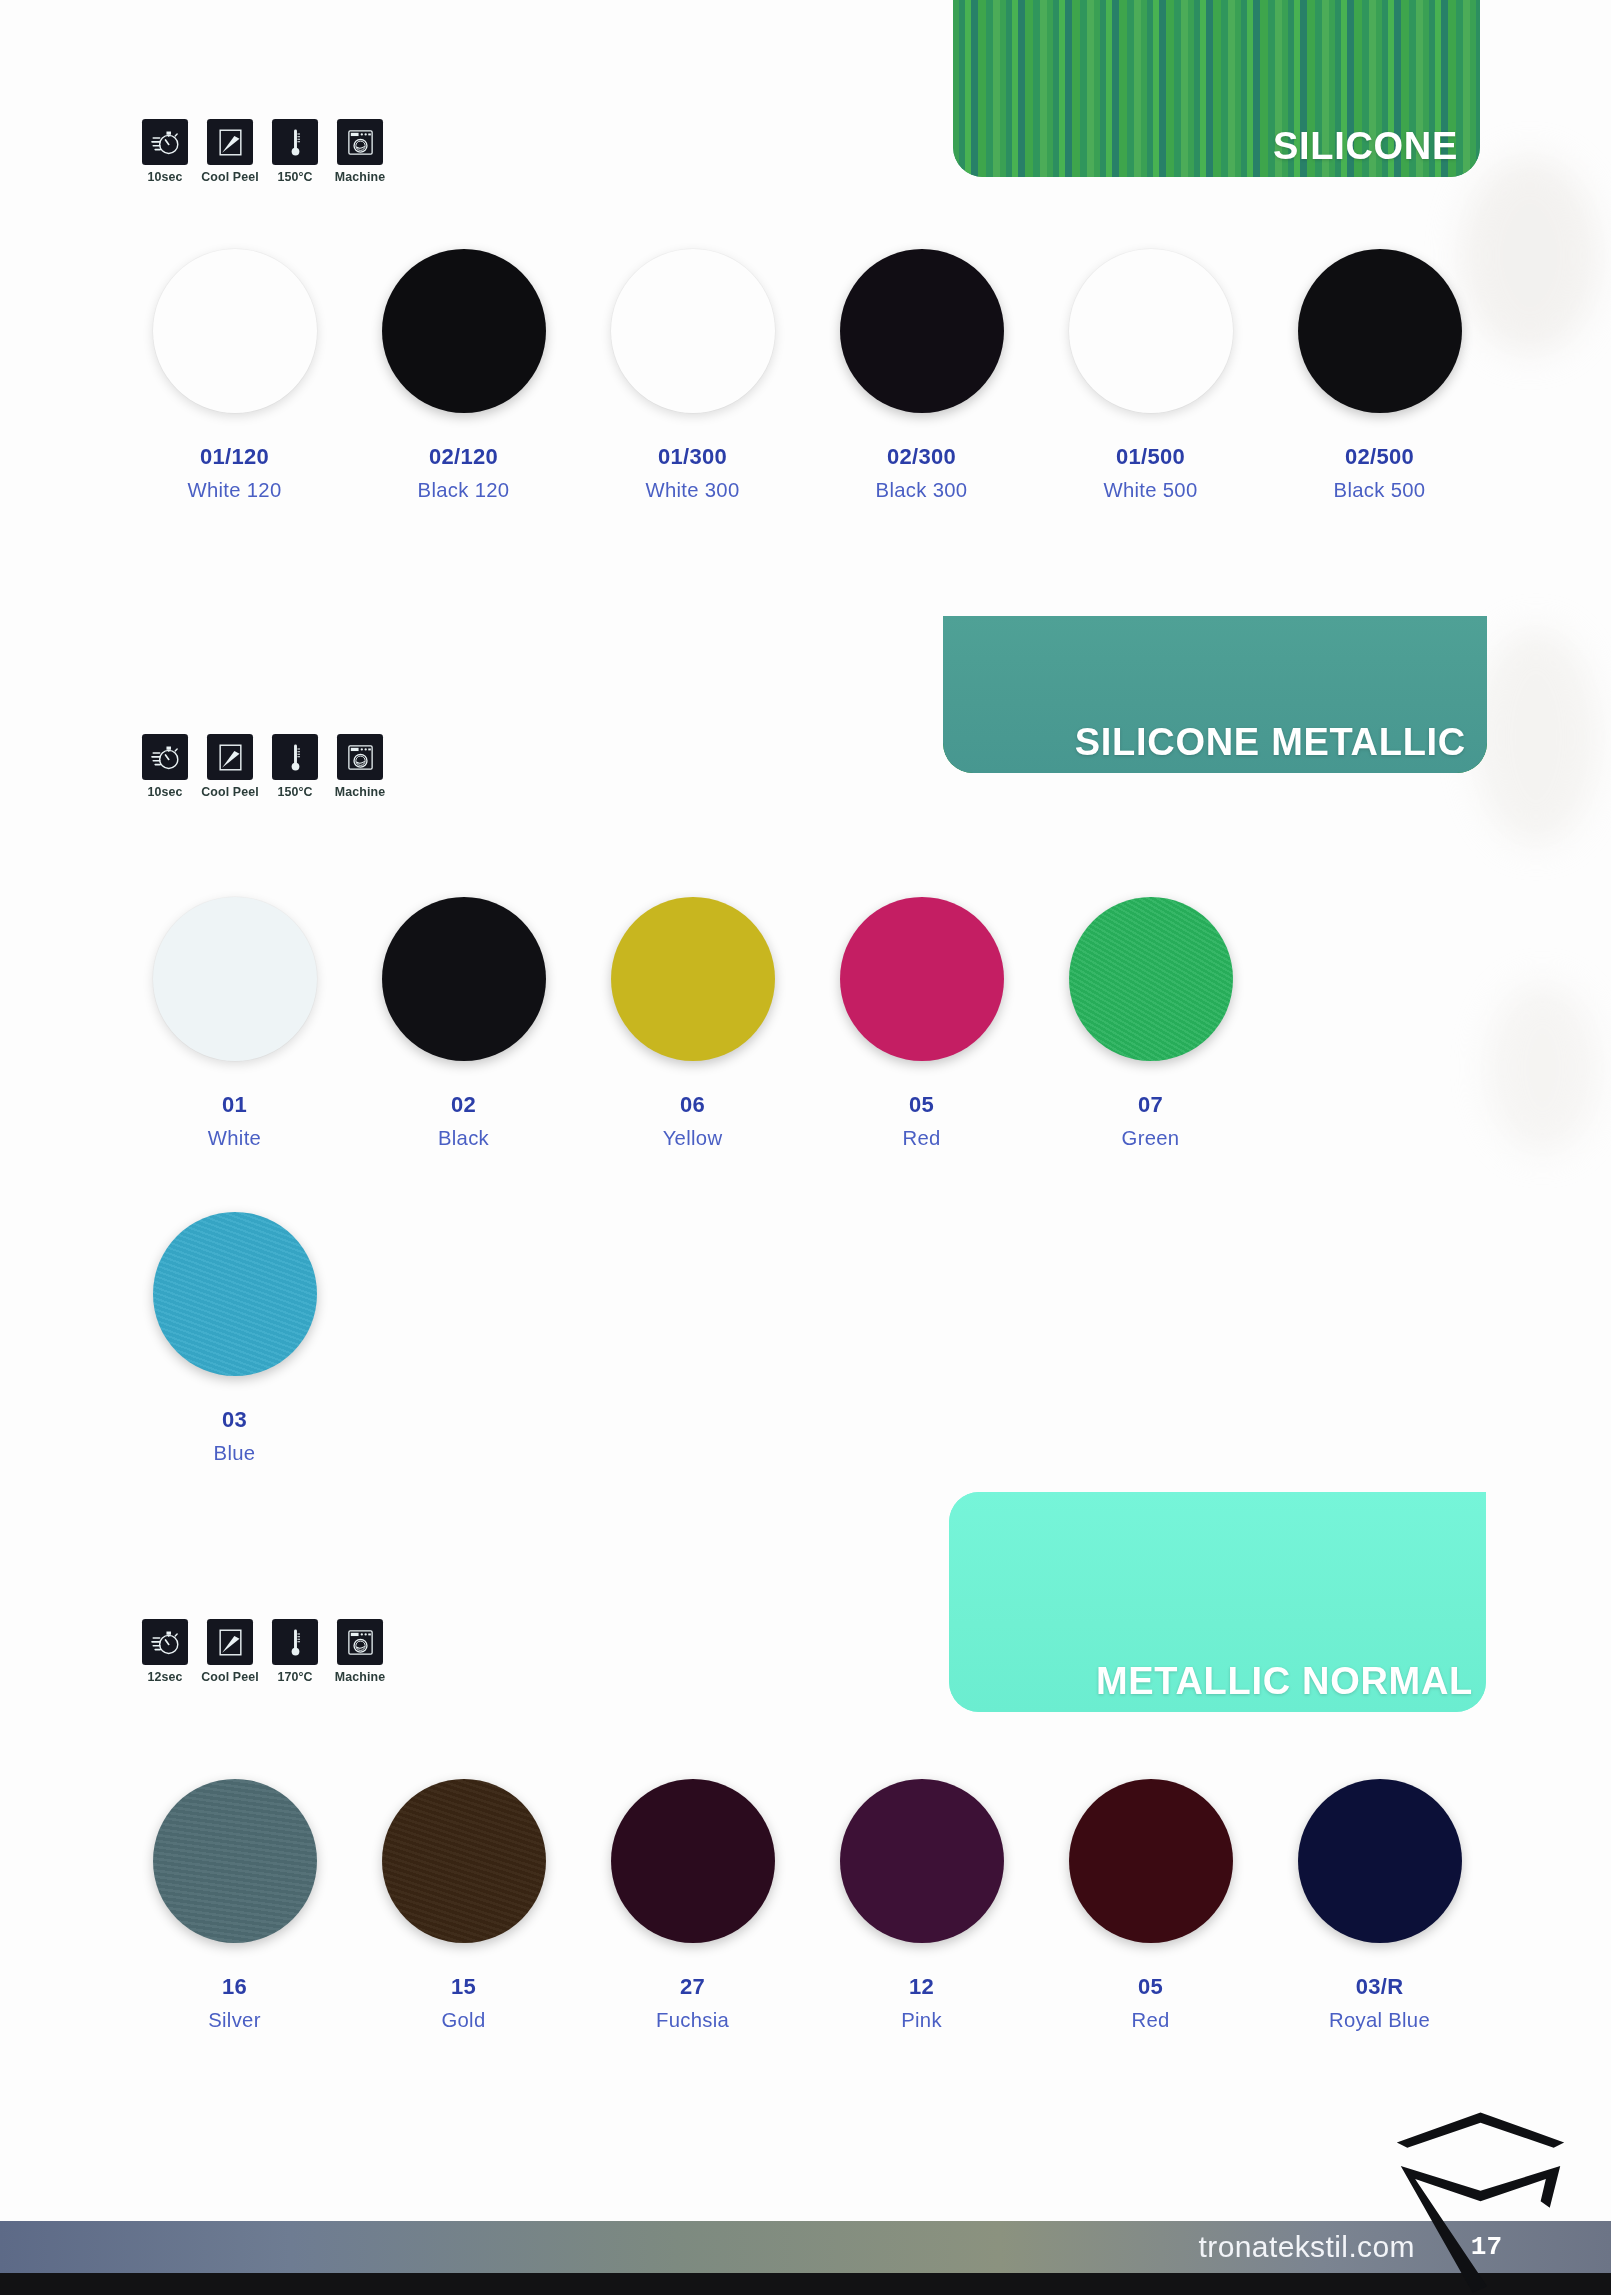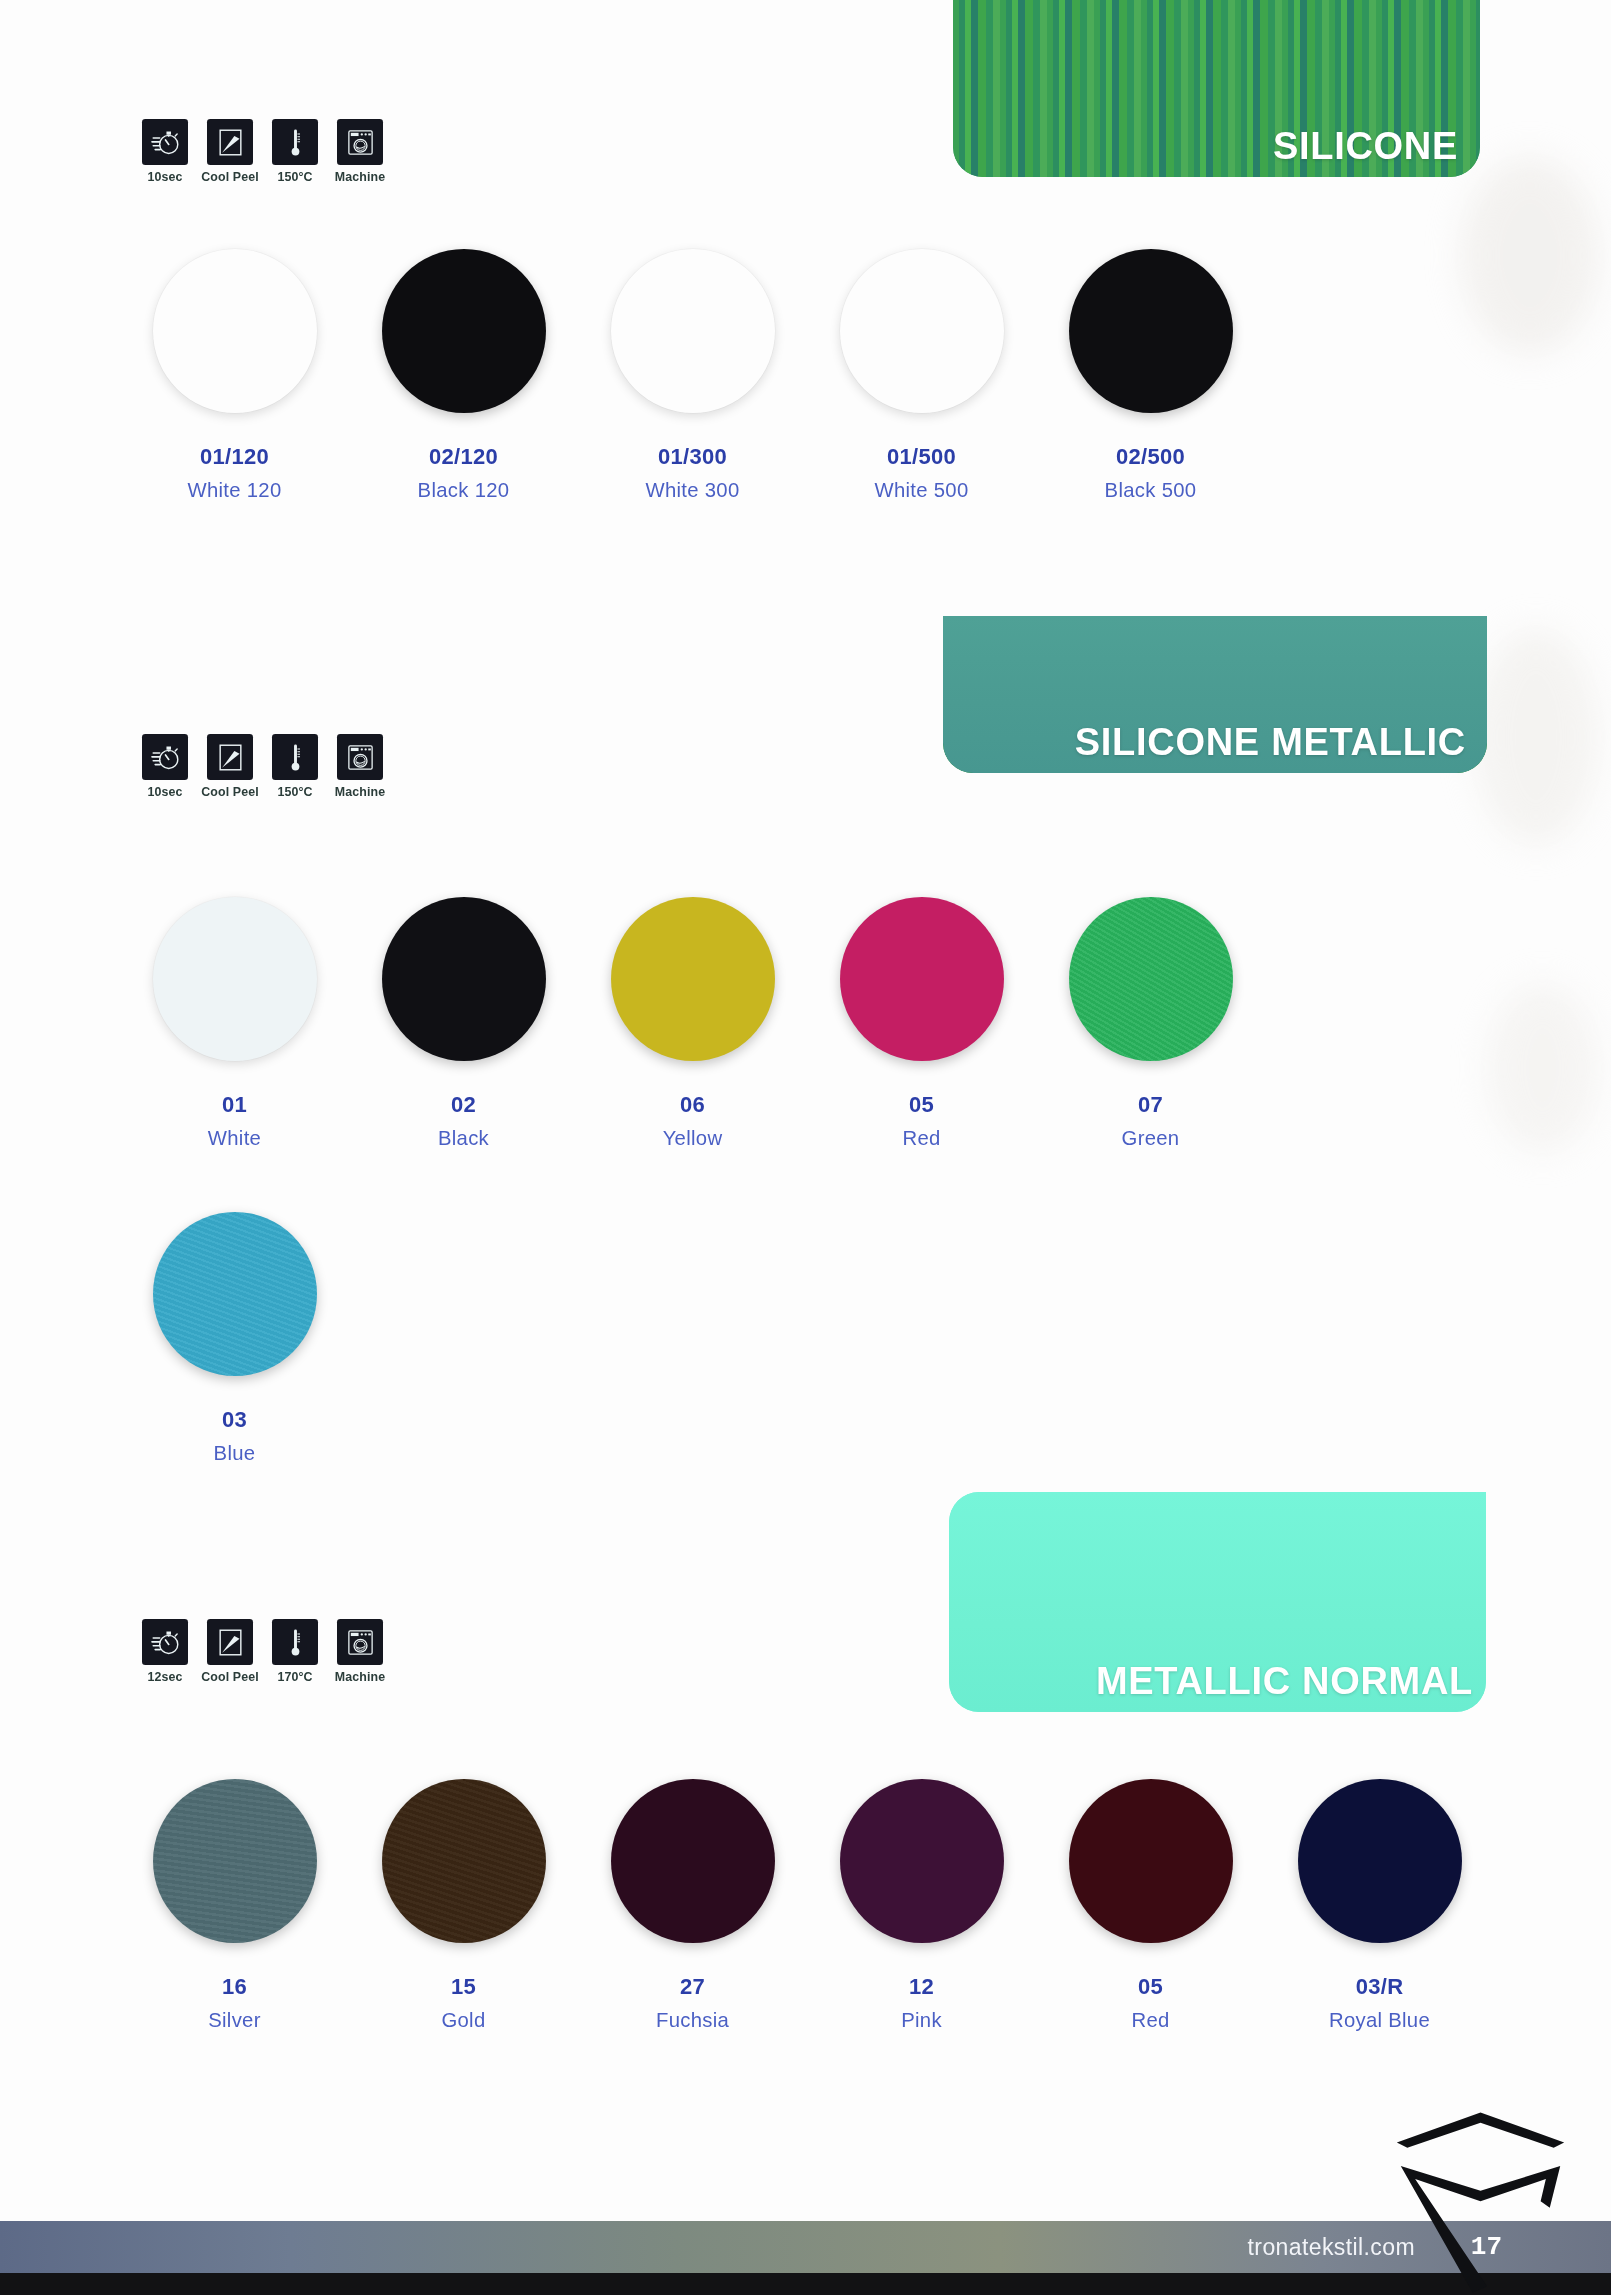--- a/index.html
+++ b/index.html
@@ -72,21 +72,21 @@
     letter-spacing:0.3px;
   }
 
   
   .footerbar{
     position:absolute;left:0;right:0;height:52px;
     background:linear-gradient(90deg,#5d6a87 0%,#6e7c92 18%,#7d8a80 42%,#8b927f 62%,#7b8491 82%,#6c7486 100%);
   }
   .footerbar .url{
     position:absolute;right:197px;top:50%;transform:translateY(-50%);
-    color:#f2f4f8;font-size:23px;letter-spacing:0.4px;
+    color:#f2f4f8;font-size:30px;letter-spacing:0.4px;
   }
   .footerbar .pageno{
     position:absolute;right:110px;top:50%;transform:translateY(-50%);
     color:#ffffff;font-size:26px;font-weight:700;font-family:Liberation Mono, monospace;
   }
   .footstrip{position:absolute;left:0;right:0;height:9.2px;background:#121214;}
   .logo{position:absolute;}
 </style>
 </head>
 <body>
@@ -171,20 +171,25 @@
       <div class="disc dark" style="background:#0d0d10;"></div>
       <div class="code">02/120</div>
       <div class="cname">Black 120</div>
     </div>
     <div class="swatch">
       <div class="disc light" style="background:#fdfdfd;"></div>
       <div class="code">01/300</div>
       <div class="cname">White 300</div>
     </div>
     <div class="swatch">
+      <div class="disc dark" style="background:#110d14;"></div>
+      <div class="code">02/300</div>
+      <div class="cname">Black 300</div>
+    </div>
+    <div class="swatch">
       <div class="disc light" style="background:#fdfdfd;"></div>
       <div class="code">01/500</div>
       <div class="cname">White 500</div>
     </div>
     <div class="swatch">
       <div class="disc dark" style="background:#0e0e11;"></div>
       <div class="code">02/500</div>
       <div class="cname">Black 500</div>
     </div>
   </div>

